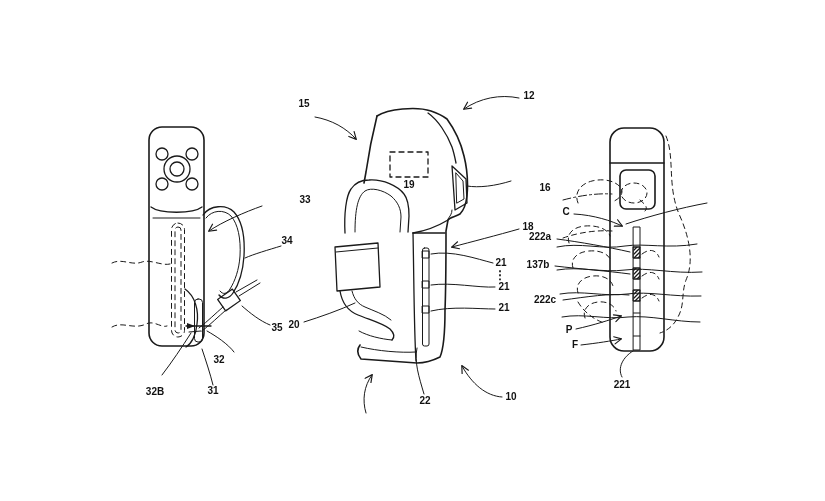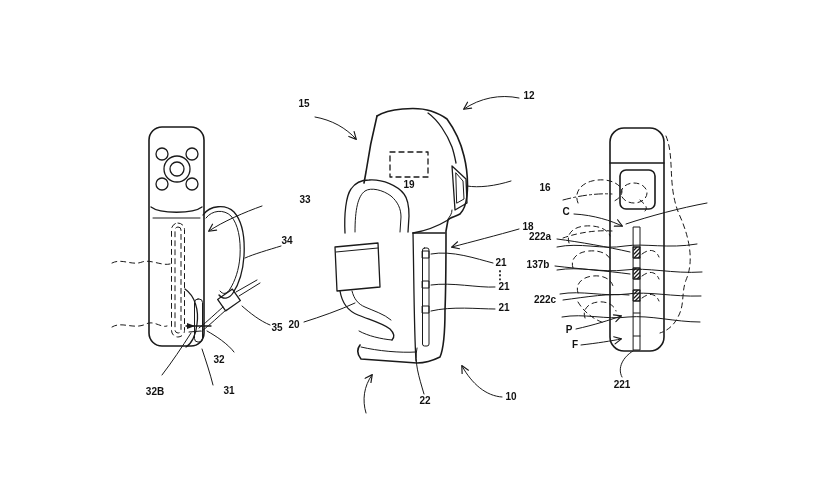--- a/index.html
+++ b/index.html
@@ -209,21 +209,21 @@
       </g>
     </g>
   </svg>
 
   <span class="ref" style="left:269px;top:200px;margin-left:36px;">33</span>
   <span class="ref" style="left:287px;top:241px;">34</span>
   <span class="ref" style="left:277px;top:328px;">35</span>
   <span class="ref" style="left:294px;top:325px;">20</span>
   <span class="ref" style="left:219px;top:360px;">32</span>
   <span class="ref" style="left:155px;top:392px;">32B</span>
-  <span class="ref" style="left:229px;top:391px;">31</span>
+  <span class="ref" style="left:213px;top:391px;">31</span>
 
   <span class="ref" style="left:304px;top:104px;">15</span>
   <span class="ref" style="left:529px;top:96px;">12</span>
   <span class="ref" style="left:409px;top:165px;margin-top:20px;">19</span>
   <span class="ref" style="left:545px;top:180px;margin-top:8px;">16</span>
   <span class="ref" style="left:528px;top:227px;">18</span>
   <span class="ref" style="left:501px;top:263px;">21</span>
   <span class="ref ell" style="left:500px;top:275px;">⋮</span>
   <span class="ref" style="left:504px;top:287px;">21</span>
   <span class="ref" style="left:504px;top:308px;">21</span>

